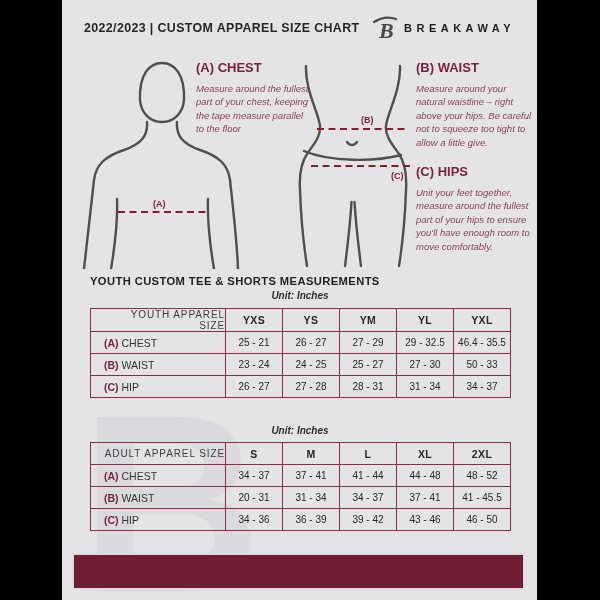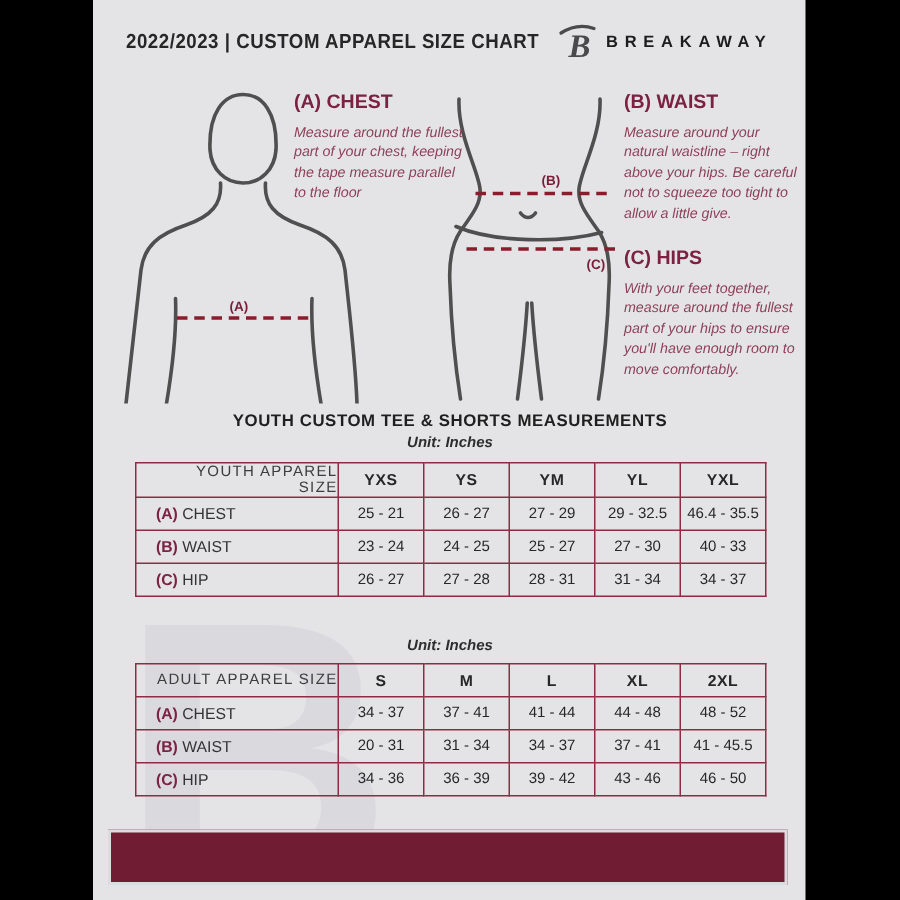--- a/index.html
+++ b/index.html
@@ -18,21 +18,21 @@
     transform:scaleX(0.92); transform-origin:left center; white-space:nowrap; z-index:2;
   }
   .brand { position:absolute; left:310px; top:13px; display:flex; align-items:center; gap:5px; z-index:2; }
   .brand-name { font-size:11px; font-weight:bold; letter-spacing:4.5px; color:#1c1c1c; }
   
   .fig { position:absolute; z-index:1; }
   .guide-block { position:absolute; width:116px; z-index:2; }
   .guide-heading { font-size:13px; font-weight:bold; color:#7c2141; margin:0 0 7px 0; }
   .guide-text { font-size:9.5px; font-style:italic; color:#8e3f58; line-height:1.42; margin:0; }
   
-  .tbl-title { position:absolute; left:28px; width:420px; text-align:center;
+  .tbl-title { position:absolute; left:28px; width:420px; 
     font-size:11.2px; font-weight:bold; color:#1f1f1f; letter-spacing:0.4px; z-index:2; }
   .tbl-unit { position:absolute; left:28px; width:420px; text-align:center;
     font-size:10px; font-style:italic; font-weight:bold; color:#2d2d2d; z-index:2; }
   table.size-table {
     position:absolute; left:28px; width:420px; border-collapse:collapse;
     table-layout:fixed; z-index:2;
   }
   .size-table th, .size-table td { border:1.2px solid #8f2b45; height:21px; padding:0; }
   .size-table .firsthead { text-align:right; padding-left:13px; font-weight:normal;
     font-size:10px; letter-spacing:0.9px; color:#3d3d3d; }
@@ -97,21 +97,21 @@
   <div class="guide-block" style="left:134px; top:60px;">
     <p class="guide-heading">(A) CHEST</p>
     <p class="guide-text">Measure around the fullest part of your chest, keeping the tape measure parallel to the floor</p>
   </div>
   <div class="guide-block" style="left:354px; top:60px;">
     <p class="guide-heading">(B) WAIST</p>
     <p class="guide-text">Measure around your natural waistline – right above your hips. Be careful not to squeeze too tight to allow a little give.</p>
   </div>
   <div class="guide-block" style="left:354px; top:164px;">
     <p class="guide-heading">(C) HIPS</p>
-    <p class="guide-text">With your feet together, measure around the fullest part of your hips to ensure you'll have enough room to move comfortably.</p>
+    <p class="guide-text">Unit your feet together, measure around the fullest part of your hips to ensure you'll have enough room to move comfortably.</p>
   </div>
 
   <div class="tbl-title" style="top:275px;">YOUTH CUSTOM TEE &amp; SHORTS MEASUREMENTS</div>
   <div class="tbl-unit" style="top:290px;">Unit: Inches</div>
   <table class="size-table" style="top:308px;">
     <colgroup>
       <col style="width:135px;">
         <col style="width:57px;">
         <col style="width:57px;">
       <col style="width:57px;">
@@ -136,21 +136,21 @@
           <td class="value">27 - 29</td>
           <td class="value">29 - 32.5</td>
           <td class="value">46.4 - 35.5</td>
         </tr>
         <tr>
           <td class="rowlabel"><span class="prefix">(B) </span>WAIST</td>
           <td class="value">23 - 24</td>
           <td class="value">24 - 25</td>
           <td class="value">25 - 27</td>
           <td class="value">27 - 30</td>
-          <td class="value">40 - 33</td>
+          <td class="value">50 - 33</td>
         </tr>
         <tr>
           <td class="rowlabel"><span class="prefix">(C) </span>HIP</td>
           <td class="value">26 - 27</td>
           <td class="value">27 - 28</td>
           <td class="value">28 - 31</td>
           <td class="value">31 - 34</td>
           <td class="value">34 - 37</td>
         </tr>
       </tbody>

